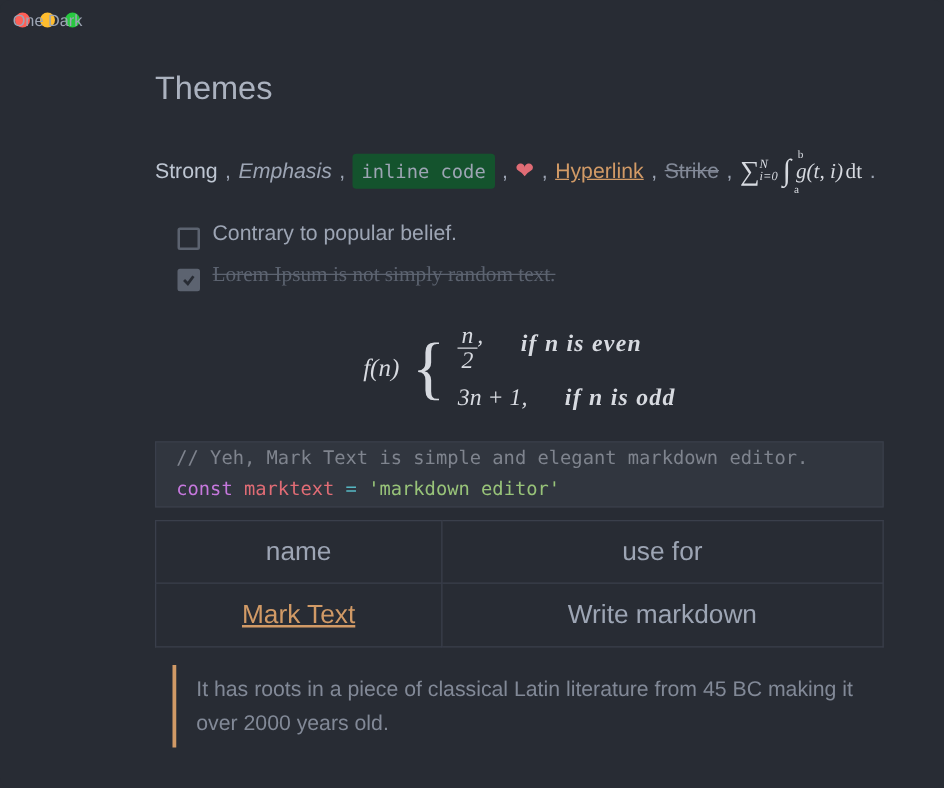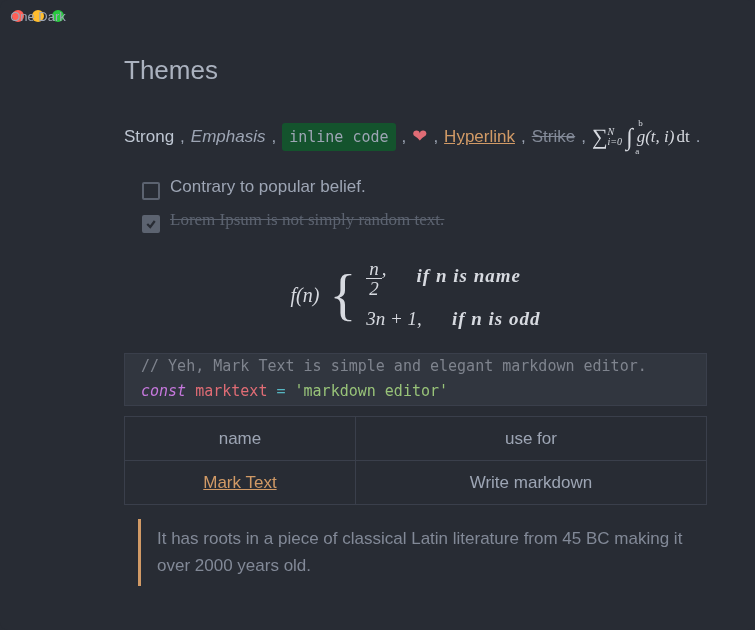--- a/index.html
+++ b/index.html
@@ -173,29 +173,29 @@
   .codeblock {
     background: #31363f;
     border: 1px solid #3a3f4b;
     padding: 0 16px;
     font-family: "Menlo","Consolas",monospace;
     font-size: 15px;
     margin: 10px 0;
     line-height: 1.7;
   }
   .cm-comment { color: #7f848e; }
-  .cm-kw { color: #c678dd; font-style: italic; }
+  .cm-kw { color: #c678dd; }
   .cm-var { color: #e06c75; }
   .cm-op { color: #56b6c2; }
   .cm-str { color: #98c379; }
   table.mdtable {
     width: 100%;
     border-collapse: collapse;
     margin: 6px 3px 14px 0;
-    font-size: 17px;
+    font-size: 21px;
   }
   table.mdtable th, table.mdtable td {
     border: 1px solid #3a3f4b;
     padding: 8px 10px;
     text-align: center;
     color: #9da5b4;
   }
   table.mdtable th { font-weight: 400; }
   .mdtable a { color: #d19a66; text-decoration: underline; }
   .blockquote {
@@ -275,21 +275,21 @@
         <span>f(n)</span>
         <span class="bigbrace">{</span>
         <span class="cases">
           <span class="case">
             <span>
               <span class="frac">
                 <span class="num">n</span>
                 <span class="den">2</span>
               </span><span>,</span>
             </span>
-            <span class="cond"><span class="bold-i">if n is name</span></span>
+            <span class="cond"><span class="bold-i">if n is even</span></span>
           </span>
           <span class="case">
             <span>3n + 1,</span>
             <span class="cond"><span class="bold-i">if n is odd</span></span>
           </span>
         </span>
       </span>
     </div>
 
     <div class="codeblock">

